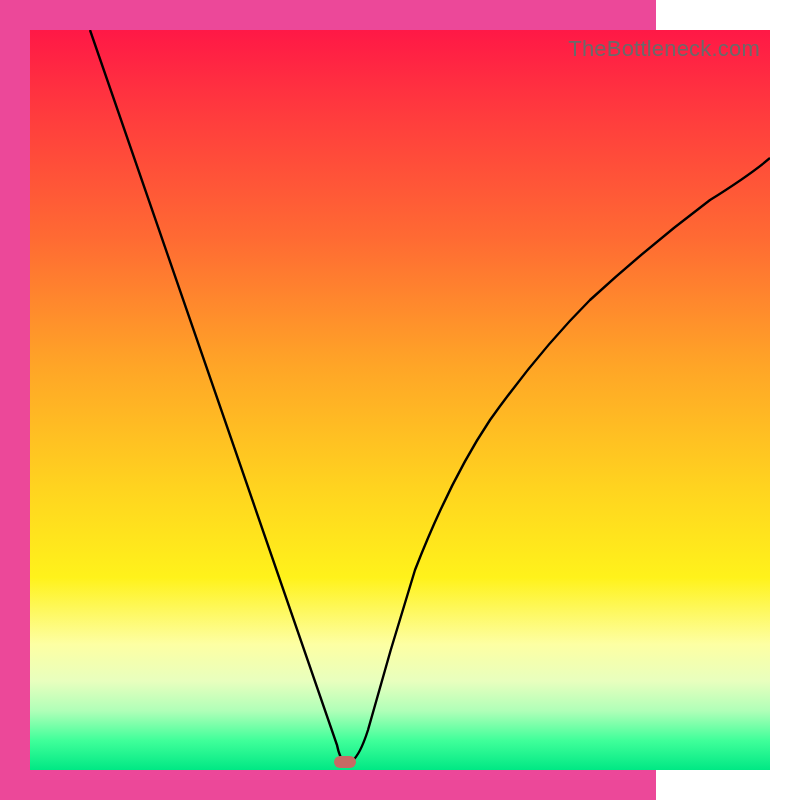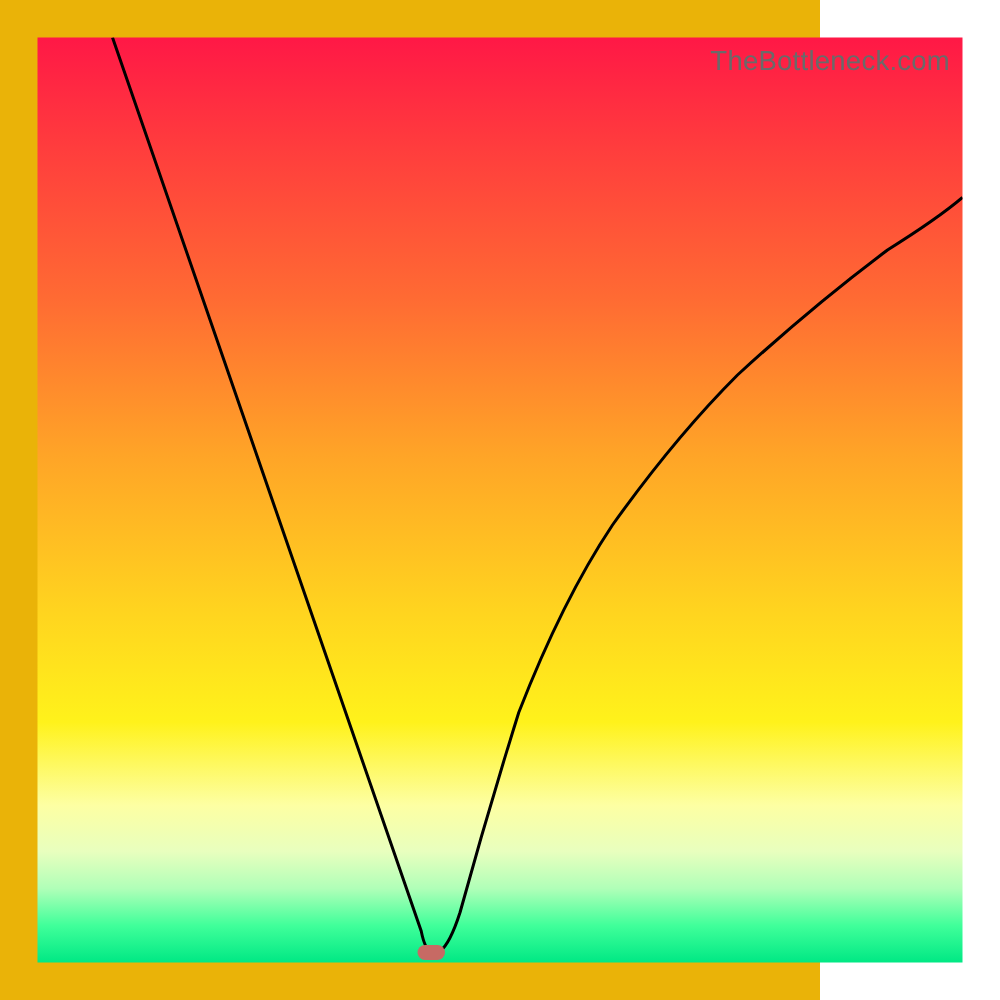--- a/index.html
+++ b/index.html
@@ -7,21 +7,21 @@
     padding: 0;
     width: 800px;
     height: 800px;
     overflow: hidden;
     font-family: Arial, Helvetica, sans-serif;
   }
   .frame {
     width: 656px;
     height: 800px;
     position: relative;
-    background: #eab308;
+    background: #ec4899;
   }
   .plot-area {
     position: absolute;
     left: 30px;
     top: 30px;
     width: 740px;
     height: 740px;
     background: linear-gradient(
       to bottom,
       #ff1846 0%,

